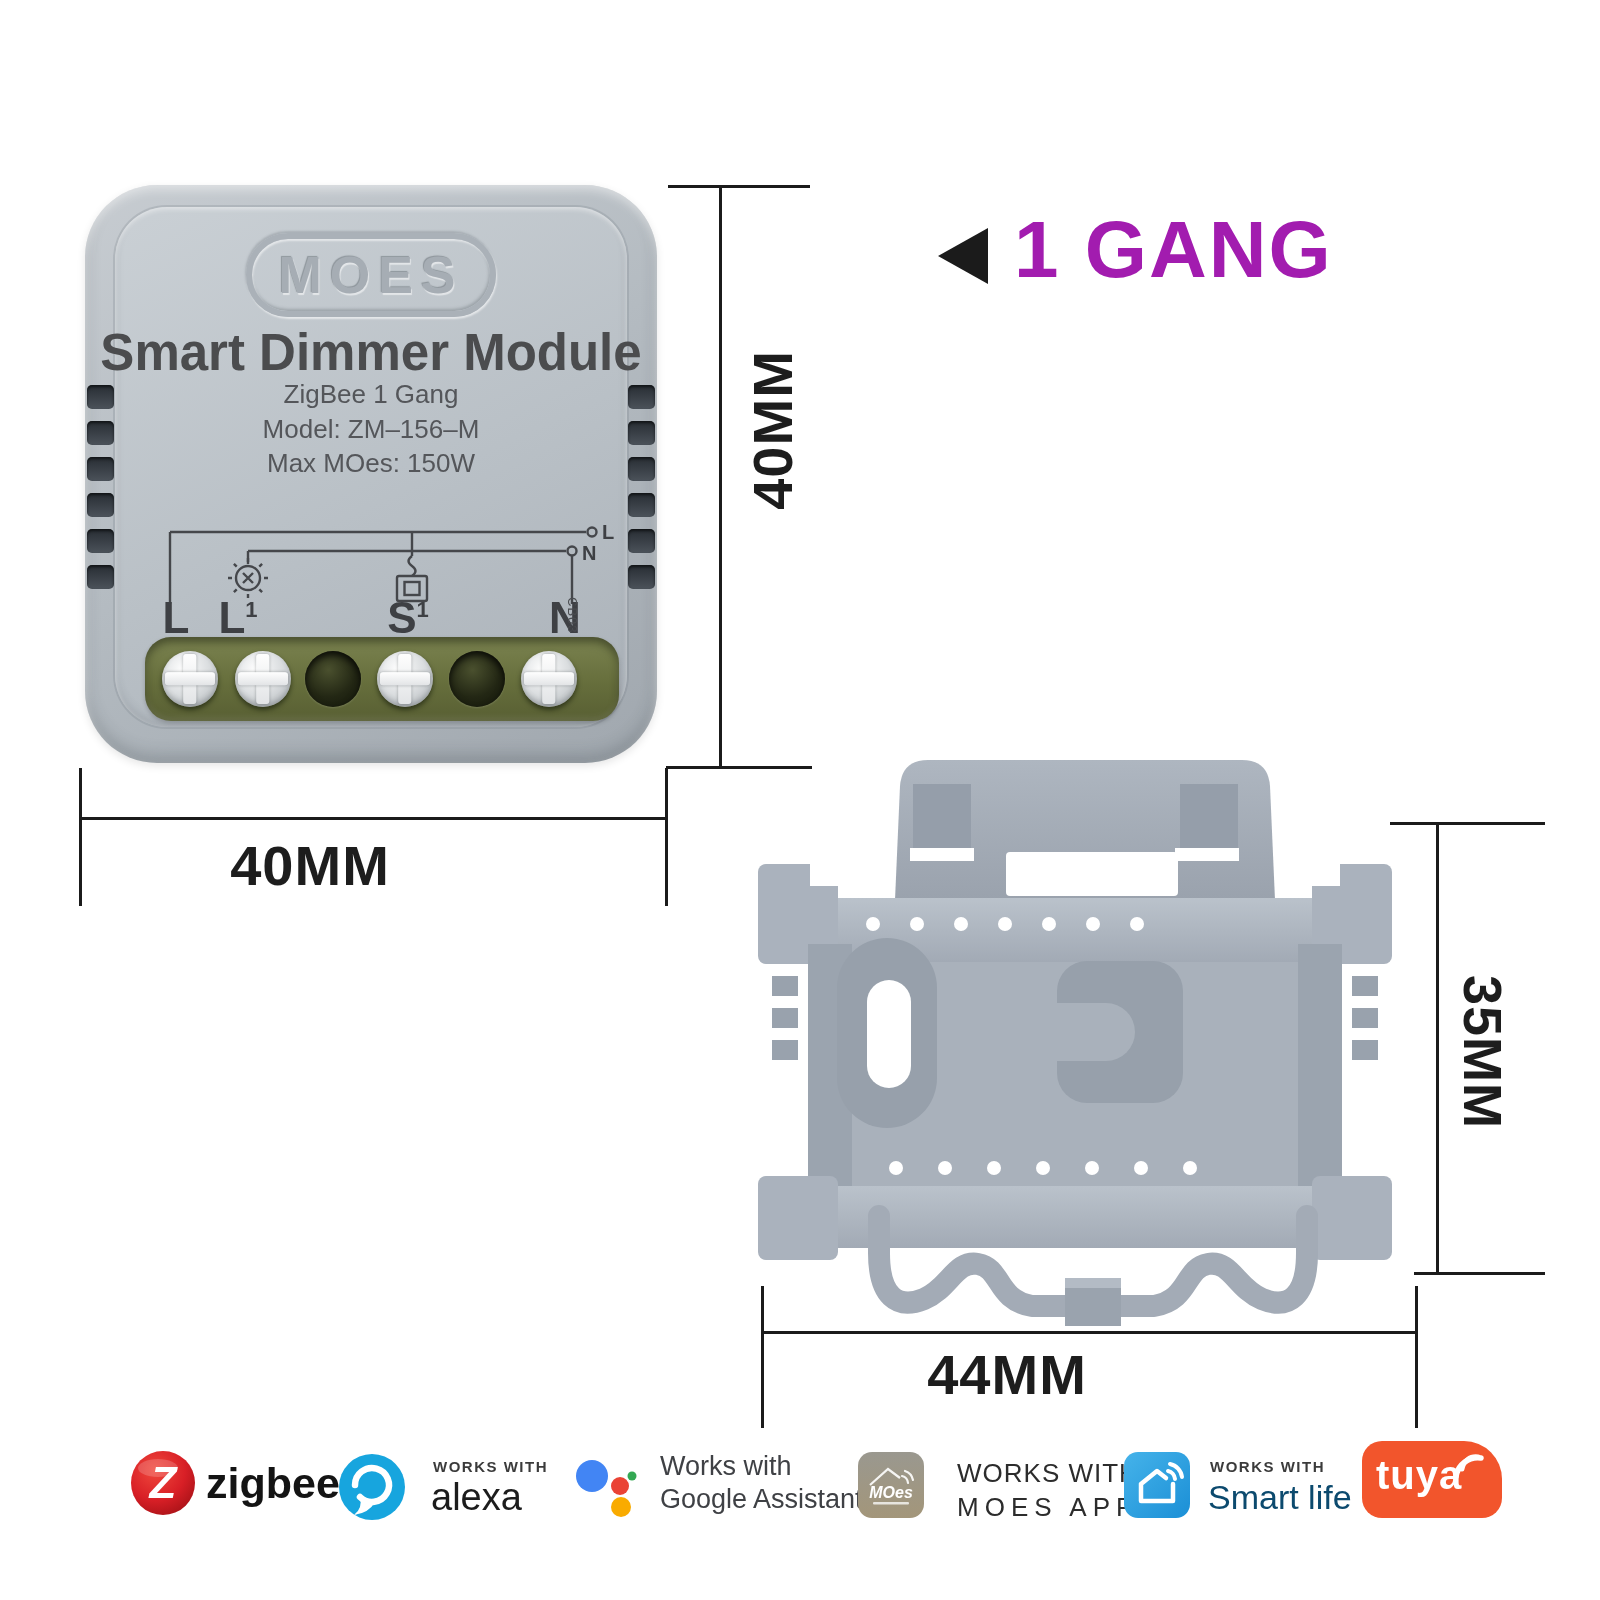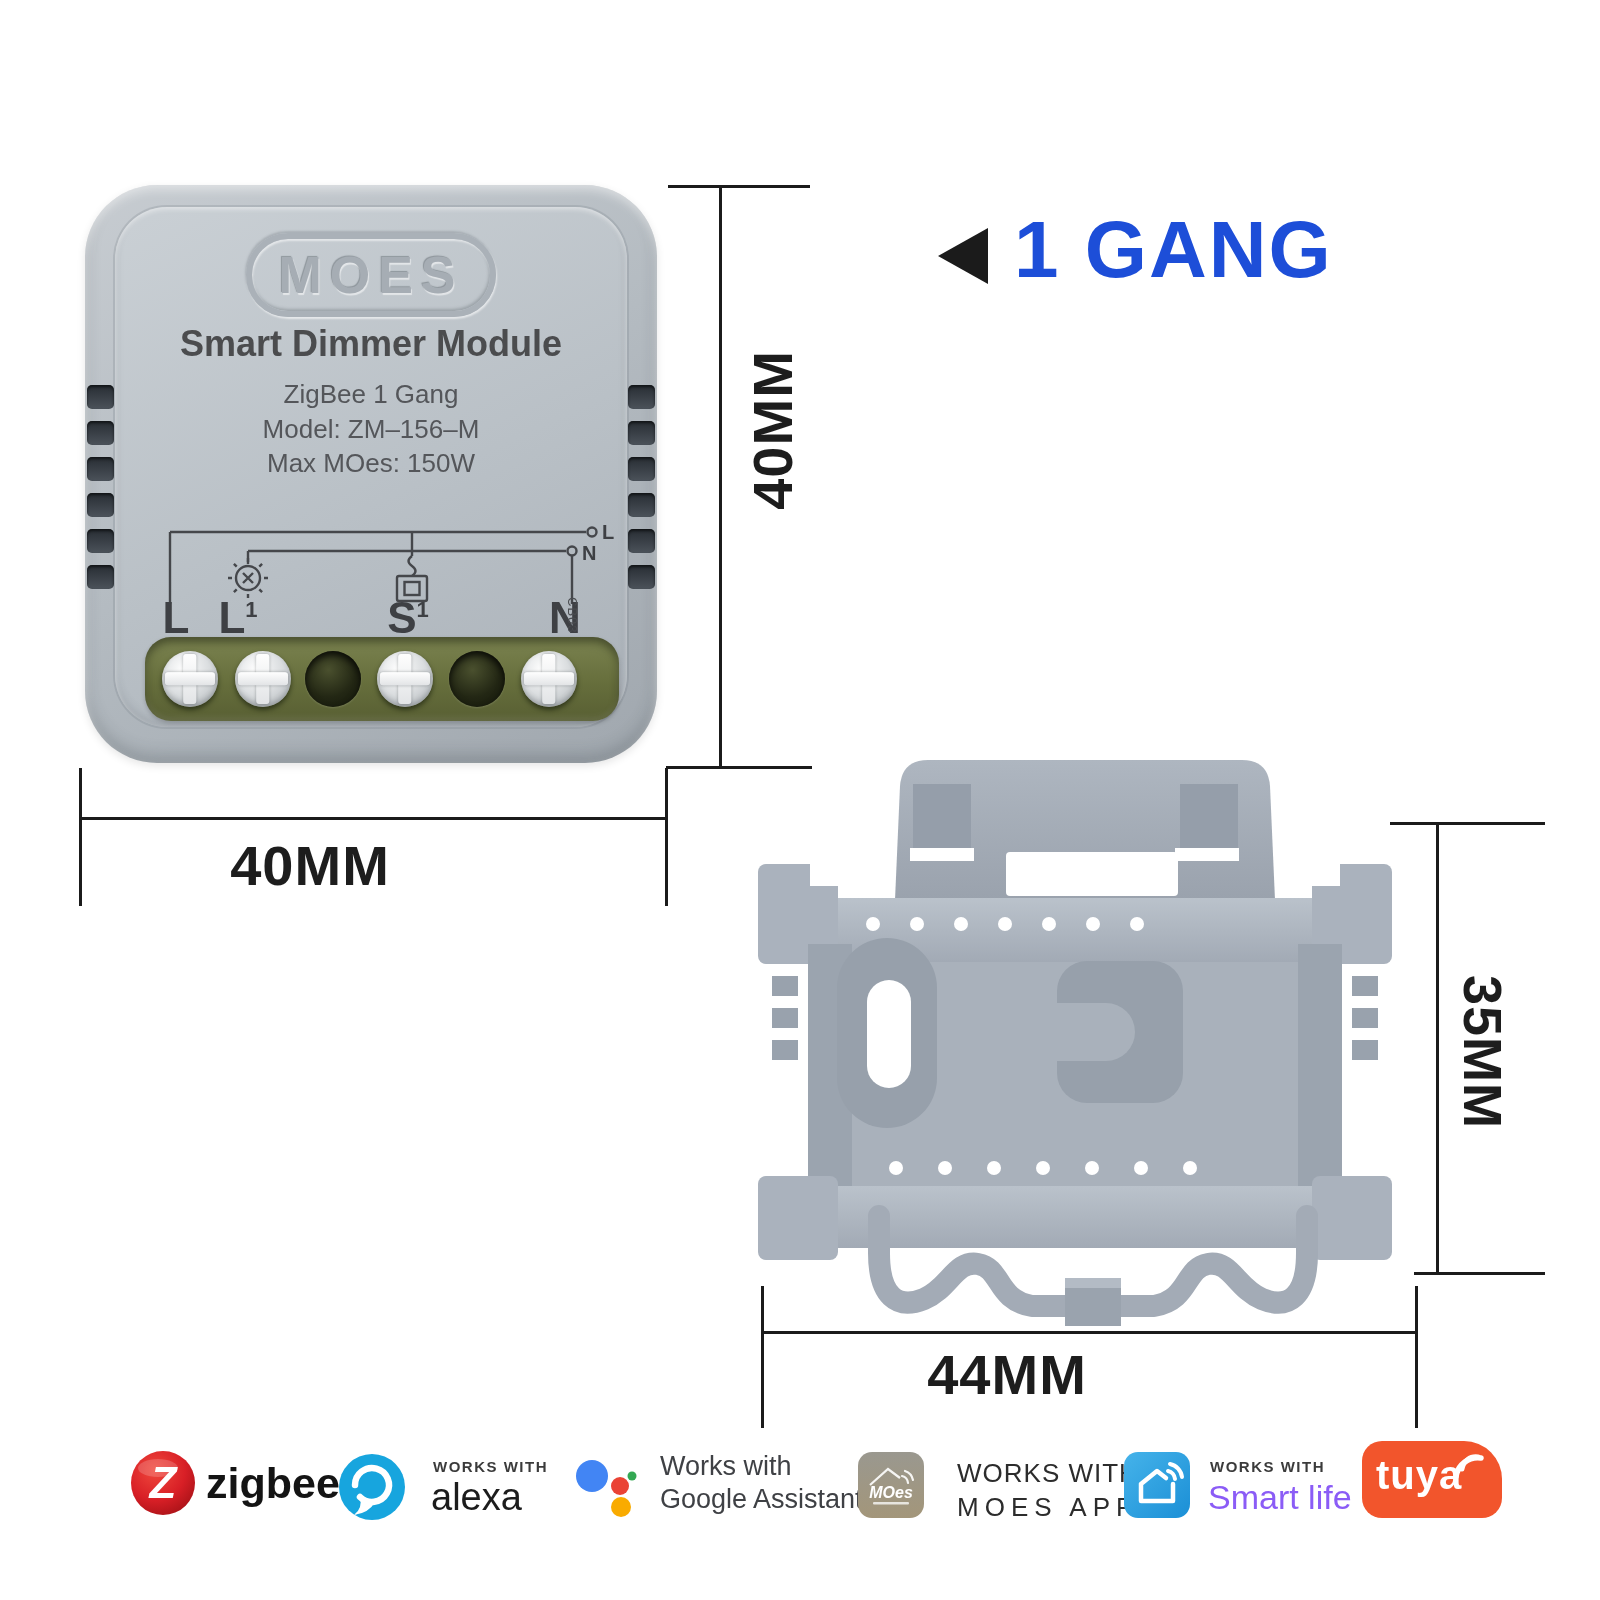--- a/index.html
+++ b/index.html
@@ -13,21 +13,21 @@
     box-shadow:inset 0 5px 10px rgba(255,255,255,.5), inset 0 -8px 16px rgba(40,48,56,.22), 0 3px 8px rgba(0,0,0,.10);}
   #device-panel{left:30px;top:22px;right:30px;bottom:36px;border-radius:52px;
     background:linear-gradient(155deg,#cad0d5 0%,#b9c0c6 55%,#abb2b9 100%);
     box-shadow:inset 0 2px 5px rgba(255,255,255,.55), inset 0 -5px 10px rgba(40,48,56,.14), 0 0 0 2px rgba(110,118,126,.22);}
   .vent{width:27px;height:24px;border-radius:5px;background:linear-gradient(180deg,#272d33,#4b525a);box-shadow:inset 0 2px 3px rgba(0,0,0,.6);}
   #brand-pill{left:50%;top:48px;transform:translateX(-50%);width:238px;height:72px;border:6px solid #aab1b8;border-radius:42px;
     box-shadow:1px 2px 2px rgba(255,255,255,.6), inset 1px 2px 2px rgba(255,255,255,.55), inset -1px -2px 3px rgba(88,96,104,.35), -1px -2px 2px rgba(88,96,104,.25);
     display:flex;align-items:center;justify-content:center;}
   #brand-text{font-size:52px;font-weight:700;letter-spacing:8px;color:#a6adb4;
     text-shadow:1px 2px 1px rgba(255,255,255,.55),-1px -1px 1px rgba(80,88,96,.45);}
-  #device-title{left:0;top:138px;width:100%;text-align:center;font-size:36px;font-weight:700;color:#4b4c4e;}
+  #device-title{left:0;top:138px;width:100%;text-align:center;font-size:51px;font-weight:700;color:#4b4c4e;}
   .spec-line{left:0;width:100%;text-align:center;font-size:26px;color:#54565a;}
   #wiring-svg{left:55px;top:327px;}
   .tlabel{position:absolute;transform:translateX(-50%);font-size:44px;font-weight:700;color:#3e4044;line-height:46px;}
   .tlabel sup{font-size:22px;font-weight:700;}
   #board-code{left:440px;top:10px;font-size:13px;color:#4a4c50;transform:rotate(90deg);transform-origin:left top;letter-spacing:1px;}
   #terminal-block{left:60px;top:452px;width:474px;height:84px;border-radius:26px;
     background:linear-gradient(180deg,#7b8350 0%,#666e3c 55%,#585f33 100%);
     box-shadow:inset 0 5px 9px rgba(20,24,10,.5), inset 0 -3px 6px rgba(255,255,255,.12), 0 2px 4px rgba(0,0,0,.2);}
   .screw{position:absolute;top:14px;width:56px;height:56px;border-radius:50%;
     background:radial-gradient(circle at 38% 32%,#ffffff 0%,#dadddf 50%,#aab0b4 100%);
@@ -38,29 +38,29 @@
   .thole{position:absolute;top:14px;width:56px;height:56px;border-radius:50%;
     background:radial-gradient(circle at 42% 34%,#4a502e 0%,#232714 55%,#121509 100%);
     box-shadow:inset 0 4px 7px rgba(0,0,0,.75), 0 1px 2px rgba(255,255,255,.15);}
 
   
   .dim{background:#1b1b1b;}
   .dim-label{font-size:56px;font-weight:700;color:#1d1d1d;display:flex;align-items:center;justify-content:center;letter-spacing:1px;}
 
   
   #gang-arrow{left:938px;top:228px;width:0;height:0;border-top:28px solid transparent;border-bottom:28px solid transparent;border-right:50px solid #1b1b1b;}
-  #gang-text{left:1014px;top:204px;font-size:80px;font-weight:800;color:#1d4ed8;letter-spacing:2px;}
+  #gang-text{left:1014px;top:204px;font-size:80px;font-weight:800;color:#a21caf;letter-spacing:2px;}
 
   
   .works-small{font-size:15px;font-weight:700;letter-spacing:1.5px;color:#3b3b3b;}
   #zigbee-text{font-size:43px;font-weight:700;color:#141414;letter-spacing:0px;}
   #alexa-text{font-size:38px;font-weight:500;color:#1c1c1c;}
   #google-text{font-size:27px;line-height:33px;color:#3f4145;}
   .moes-line{font-size:26px;font-weight:500;color:#2c2c2c;}
-  #smartlife-text{font-size:34px;font-weight:400;color:#8b5cf6;}
+  #smartlife-text{font-size:34px;font-weight:400;color:#0c4a6e;}
   #tuya-badge{left:1362px;top:1441px;width:140px;height:77px;background:#f2552c;border-radius:20px 38px 20px 20px;}
   #tuya-text{left:14px;top:12px;font-size:40px;font-weight:700;color:#fff;letter-spacing:1px;}
 </style>
 </head>
 <body>
 
 <div id="canvas">
 
   <div id="device" class="abs">
     <div id="device-panel" class="abs"></div>

